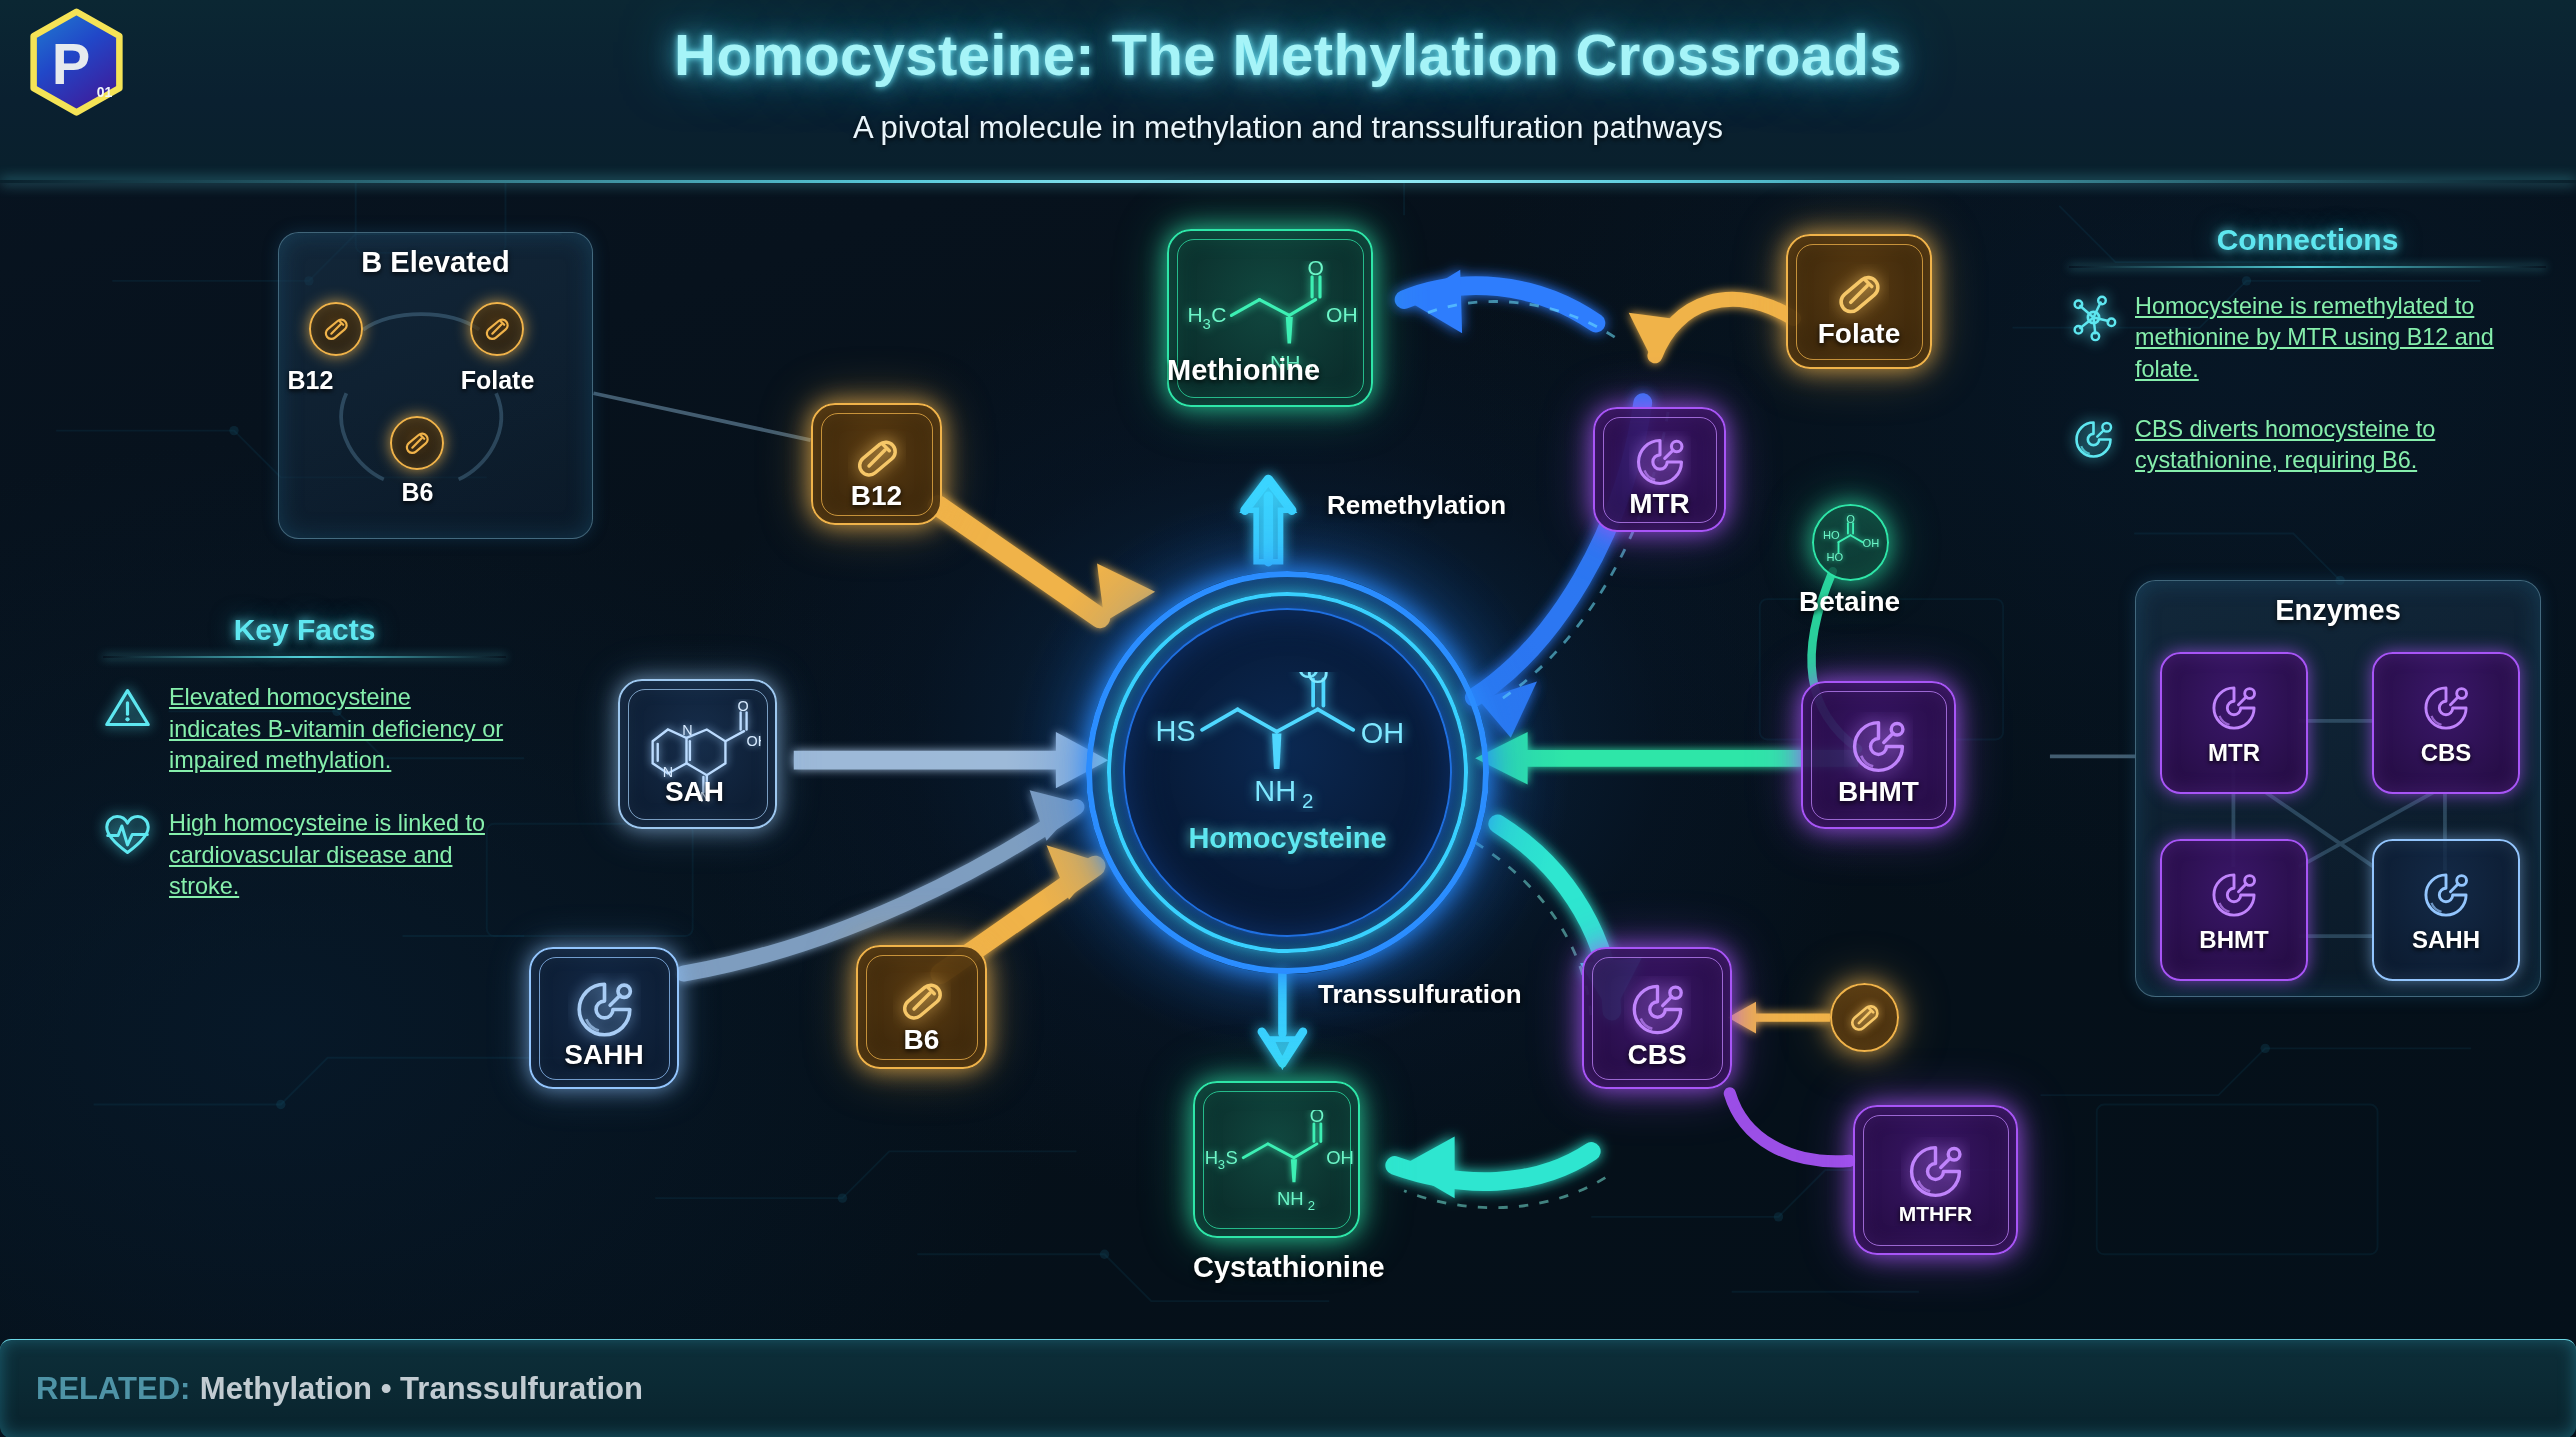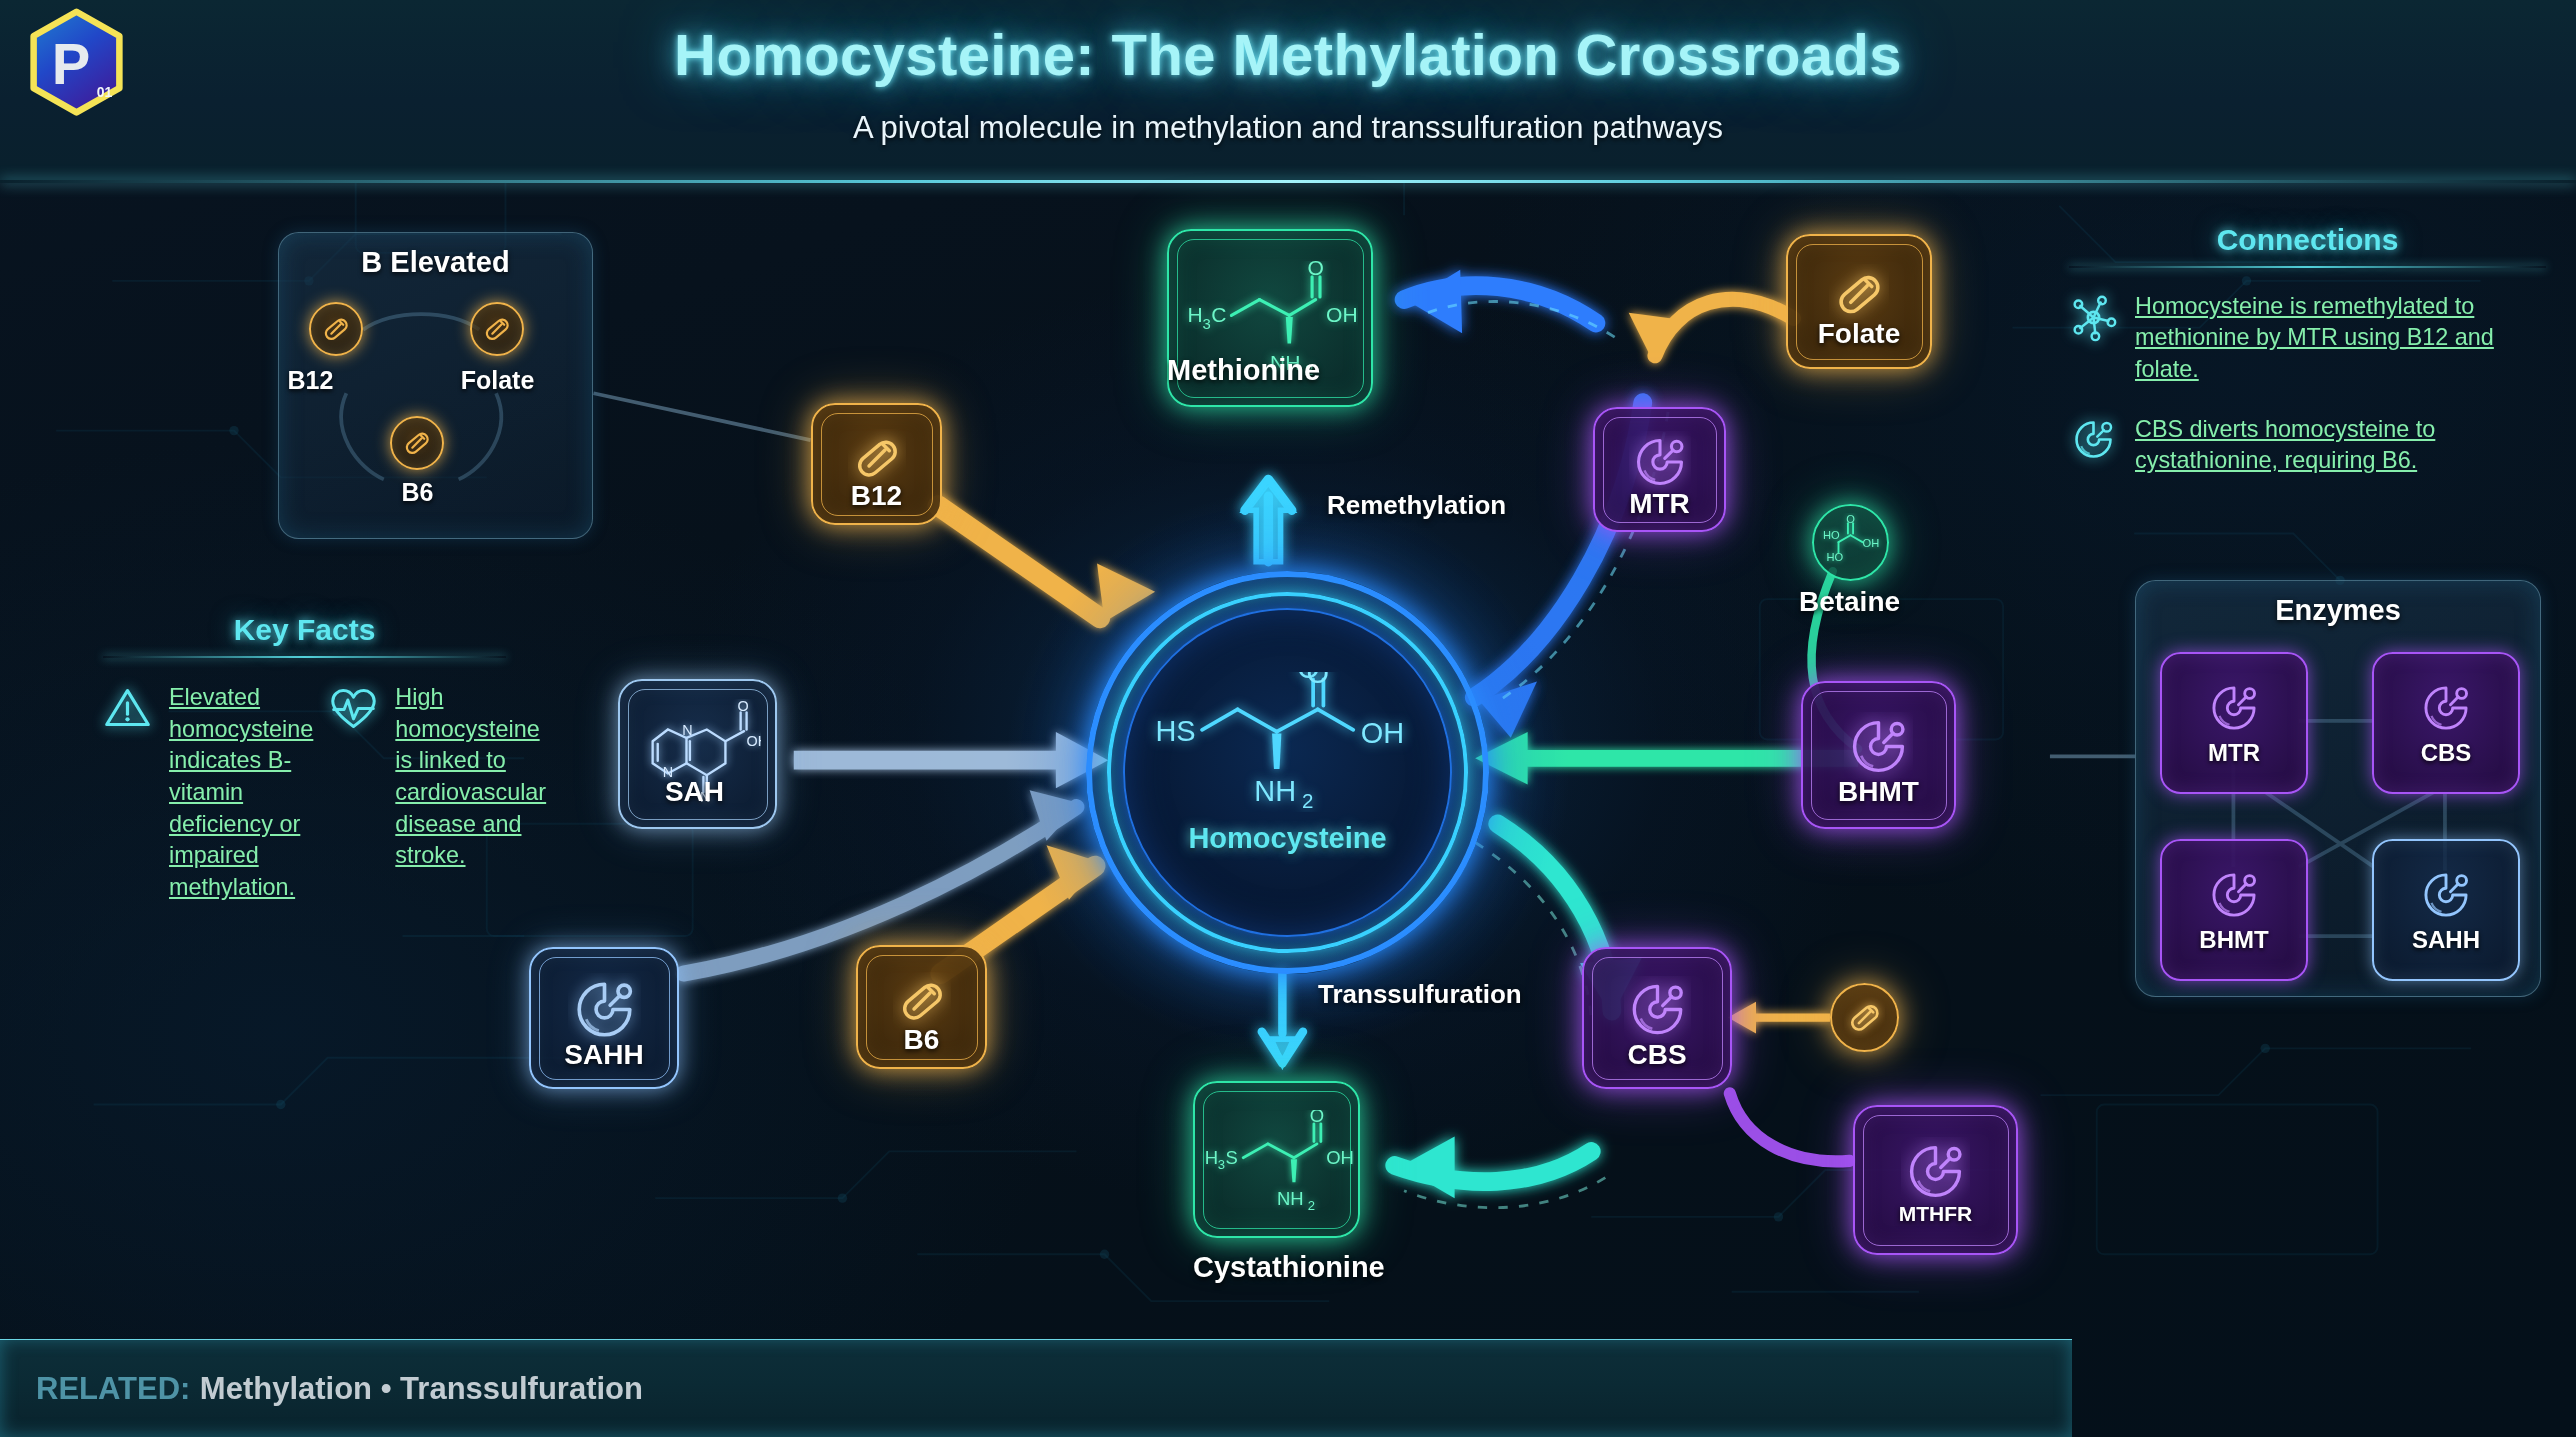--- a/index.html
+++ b/index.html
@@ -45,24 +45,25 @@
     position:absolute; left:0; top:110px; width:2576px; text-align:center;
     font-size:31px; color:#e9f5fb; font-weight:400;
     text-shadow:0 1.9px 4.7px rgba(0,0,0,.75);
   }
 
   
   .logo { position:absolute; left:26px; top:7.5px; width:101px; height:110px; }
 
   
   .footer {
-    position:absolute; left:0; bottom:0; width:2072px; height:99px;
+    position:absolute; left:0; bottom:0; width:2576px; height:99px;
     background:linear-gradient(180deg,#0d2e39 0%, #0b2a34 45%, #09222c 100%);
     border-top:1.9px solid rgba(120,235,250,.9);
     box-shadow:0 -1.9px 17px rgba(60,200,230,.35) inset;
+    border-radius:11px;
   }
   .footer-left {
     position:absolute; left:36px; top:50%; transform:translateY(-50%);
     font-size:31px; font-weight:bold; white-space:nowrap;
   }
   .footer-left .kw { color:#4e93a6; }
   .footer-left .items { color:#c2ccd2; margin-left:9.4px; }
   .footer-right {
     position:absolute; right:39px; top:50%; transform:translateY(-50%);
     font-size:31px; font-weight:bold; white-space:nowrap;
@@ -78,21 +79,21 @@
   .panel-rule {
     height:1.9px; margin-top:9.4px;
     background:linear-gradient(90deg, rgba(94,231,240,0) 0%, rgba(94,231,240,.9) 50%, rgba(94,231,240,0) 100%);
     box-shadow:0 0 9.4px rgba(94,231,240,.7);
   }
   .fact { display:flex; gap:17px; align-items:flex-start; }
   .fact-icon { flex:0 0 auto; width:49px; height:49px; margin-top:1.9px; }
   .fact-text { font-size:23.4px; line-height:1.35; color:#86efac;text-decoration:underline; }
 
   #keyfacts { position:absolute; left:103px; top:613px; width:403px; }
-  #keyfacts .facts { margin-top:24px; display:flex; flex-direction:row; gap:16px; }
+  #keyfacts .facts { margin-top:24px; display:flex; flex-direction:column; gap:31px; }
 
   #connections { position:absolute; left:2069px; top:223px; width:477px; }
   #connections .facts { margin-top:22.5px; display:flex; flex-direction:column; gap:28px; }
 
   
   .group-box {
     position:absolute; border-radius:20.6px;
     background:linear-gradient(160deg, rgba(28,56,80,.55), rgba(14,32,50,.55));
     border:1.9px solid rgba(130,190,215,.45);
     box-shadow:0 0 24px rgba(40,120,160,.3) inset, 0 0 15px rgba(30,90,130,.35);

